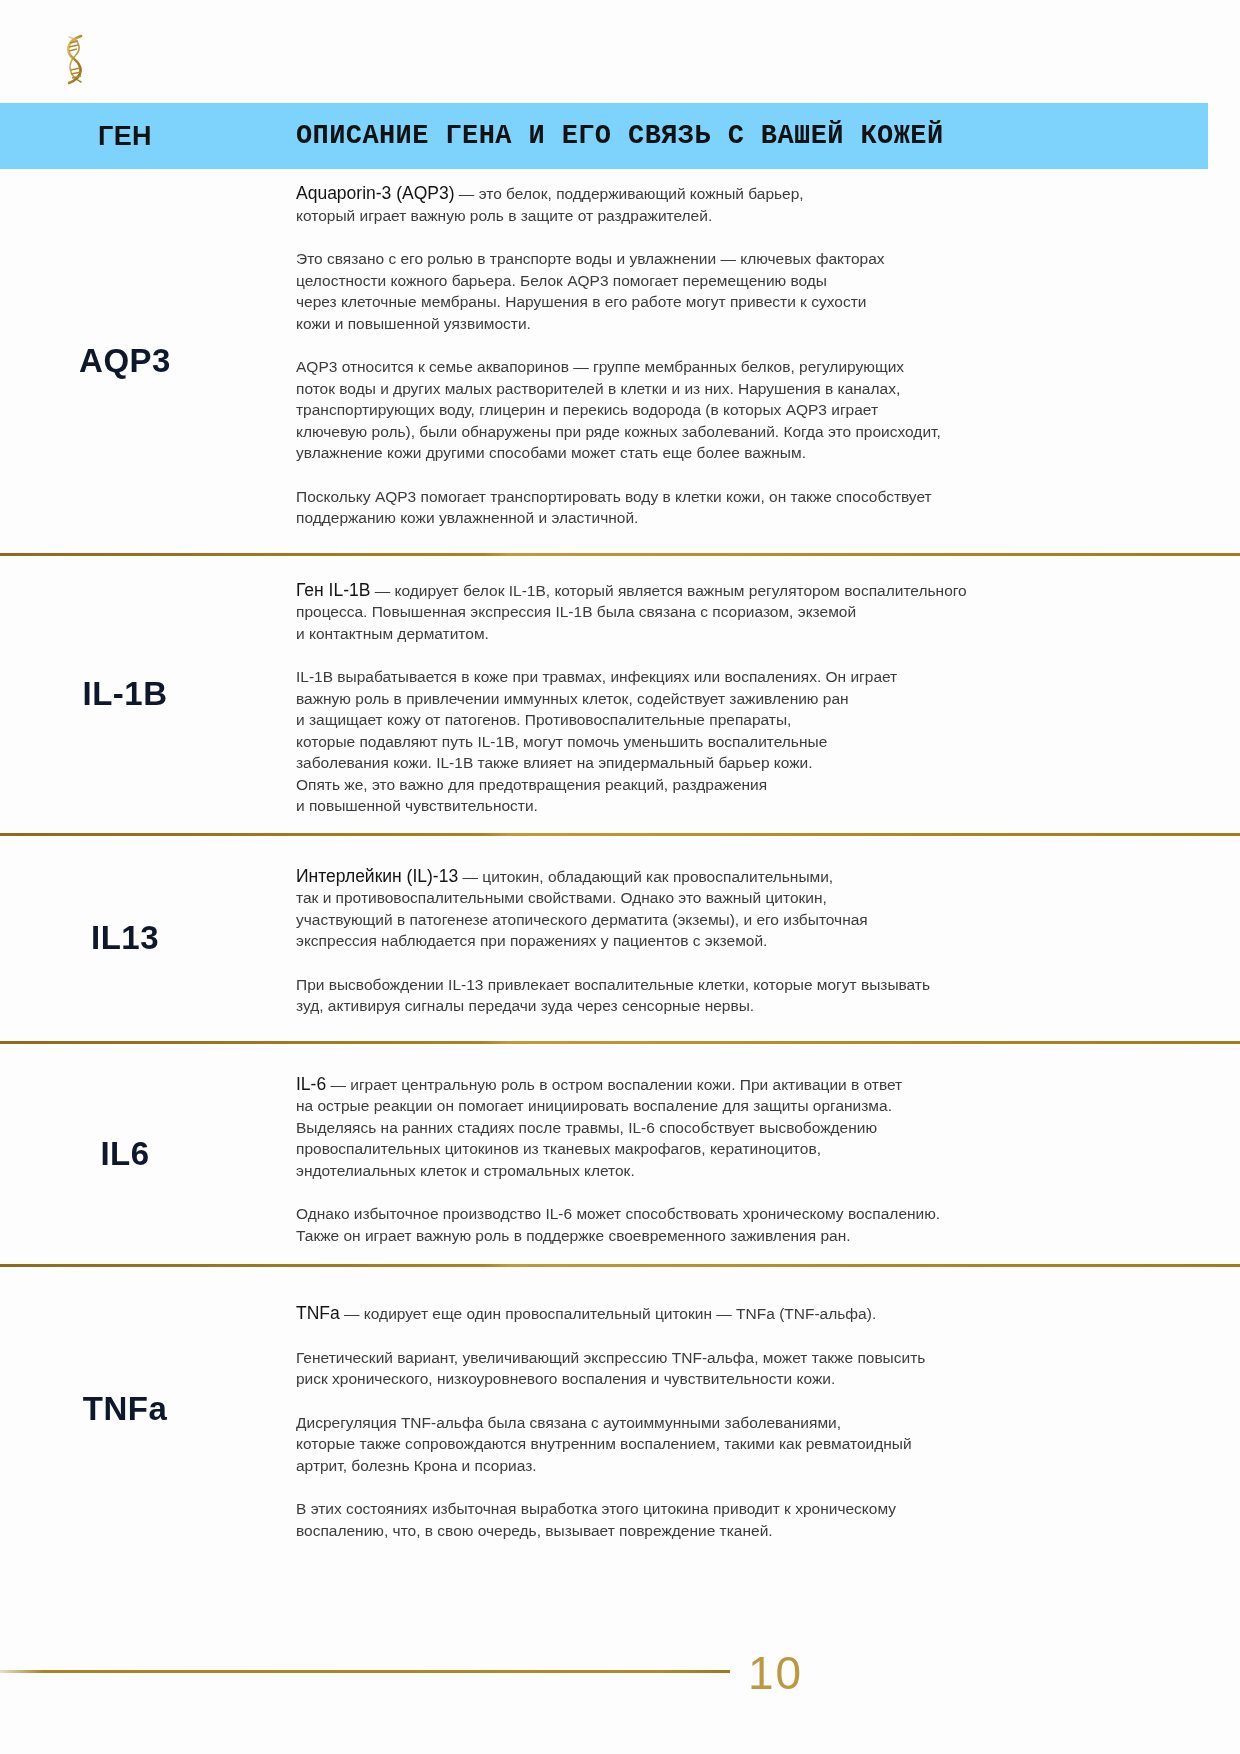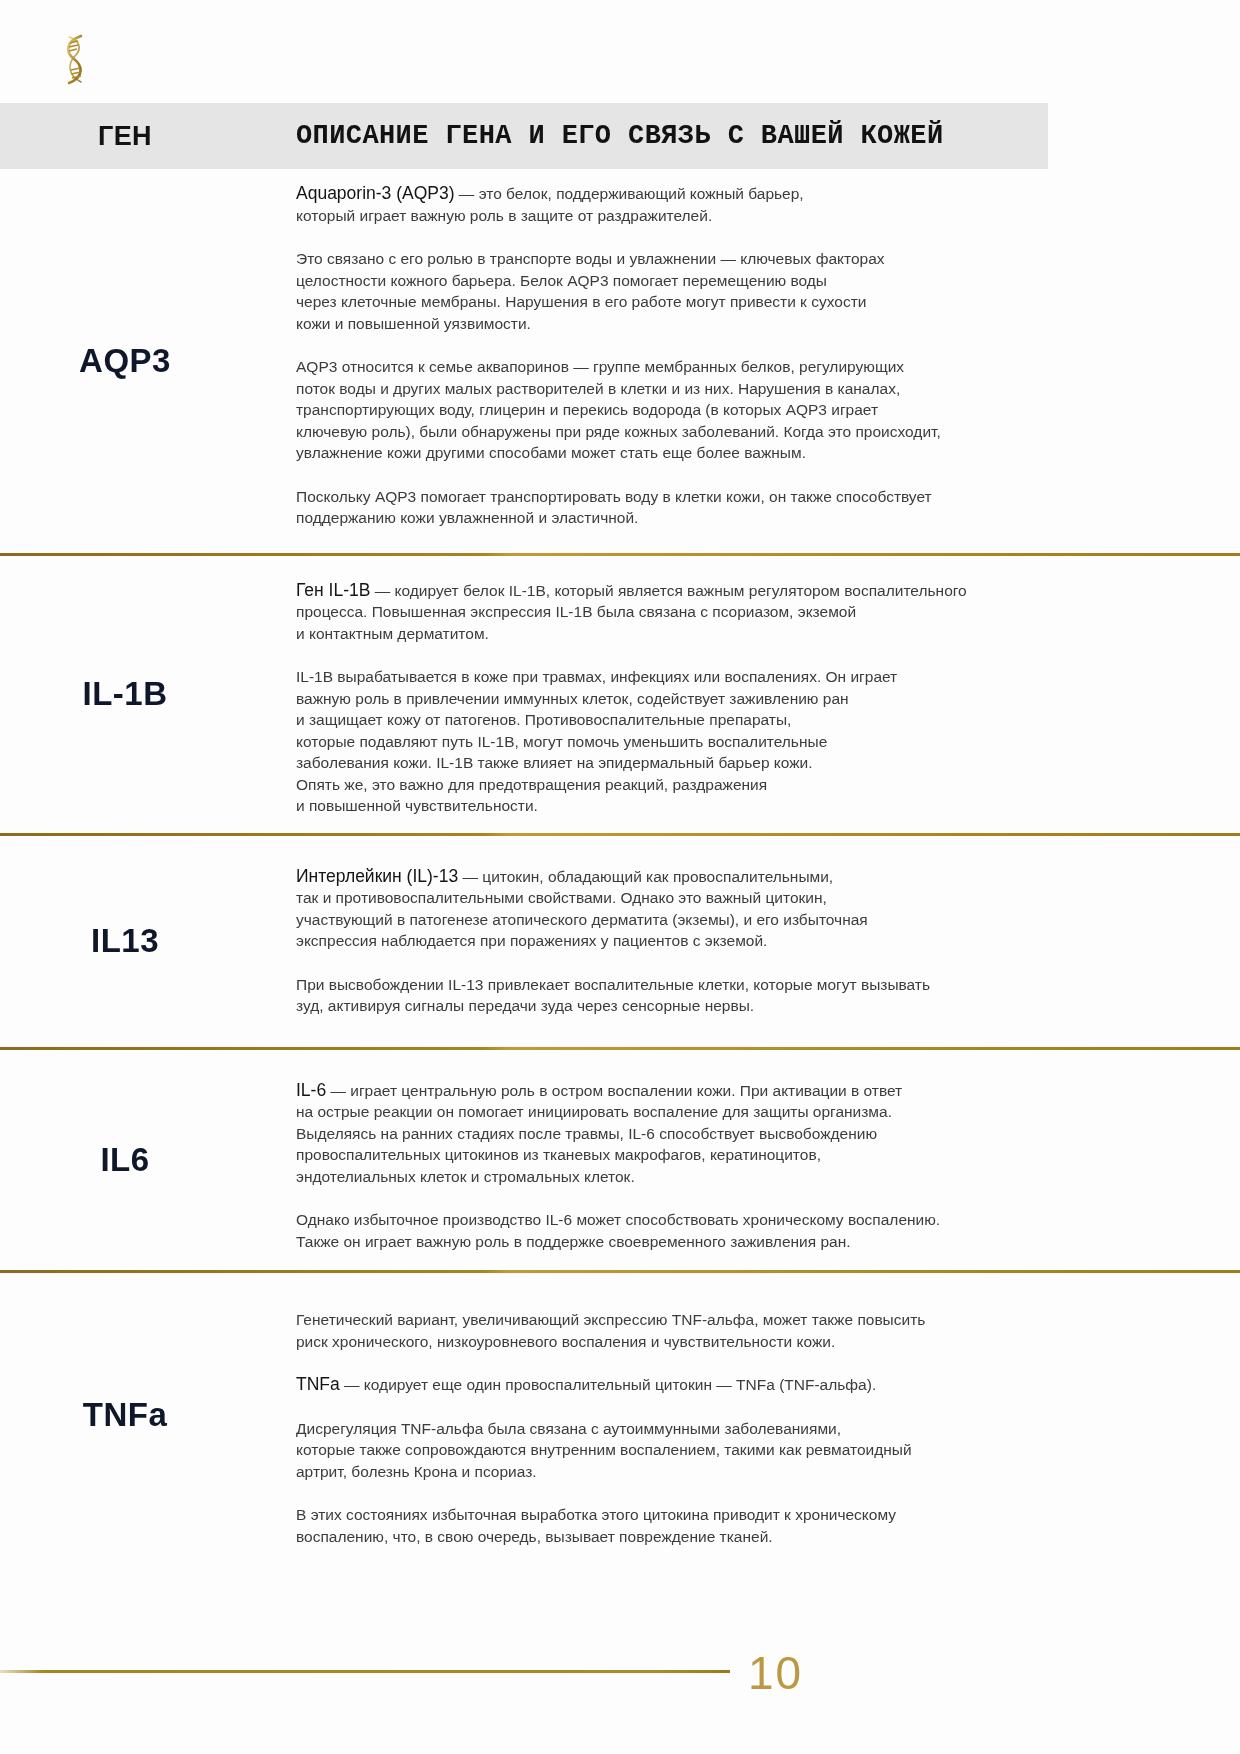--- a/index.html
+++ b/index.html
@@ -7,22 +7,22 @@
     position:relative;
     width:1240px;height:1754px;
     background:#fdfdfe;
     font-family:"Liberation Sans",sans-serif;
     overflow:hidden;
   }
   
   .logo{position:absolute;left:56px;top:33px;width:38px;height:54px;}
   
   .band{
-    position:absolute;left:0;top:103px;width:1048px;height:66px;
-    background:#e5e5e5;display:flex;align-items:center;
+    position:absolute;left:0;top:103px;width:1208px;height:66px;
+    background:#7dd3fc;display:flex;align-items:center;
   }
   .band .gene-col{
     width:250px;text-align:center;
     font-size:27px;font-weight:700;color:#121212;letter-spacing:.4px;
   }
   .band .desc-col{
     padding-left:46px;
     font-size:27px;font-weight:700;color:#121212;letter-spacing:.4px;font-family:Liberation Mono, monospace;
   }
   
@@ -39,21 +39,21 @@
   .para{
     margin:0 0 22px 0;
     font-size:15.5px;line-height:21.5px;color:#3c3c3c;
     white-space:pre-line;
   }
   .para:last-child{margin-bottom:0;}
   .lead{font-weight:400;font-size:17.5px;color:#141414;}
   
   .s1 .desc-cell{padding-top:14px;padding-bottom:24px;}
   .s2 .desc-cell{padding-top:24px;padding-bottom:16px;}
-  .s3 .desc-cell{padding-top:30px;padding-bottom:30px;}
+  .s3 .desc-cell{padding-top:30px;padding-bottom:24px;}
   .s4 .desc-cell{padding-top:30px;padding-bottom:18px;}
   .s5 .desc-cell{padding-top:36px;padding-bottom:10px;}
   .divider{
     width:1240px;height:3px;
     background:linear-gradient(to right,#8e6a1d,#a98420 39%,#c29b36 41%,#ab851f 78%,#a07c1d);
   }
   
   .footer-line{
     position:absolute;left:0;top:1670px;width:730px;height:3px;
     background:linear-gradient(to right,rgba(168,131,30,.25),#a8831e 6%,#b08a28 90%,#9c791c);
@@ -166,23 +166,23 @@
 Также он играет важную роль в поддержке своевременного заживления ран.</p>
       </div>
     </section>
     <div class="divider"></div>
 
     <section class="row s5">
       <div class="gene-cell">
         <div class="gene-label">TNFa</div>
       </div>
       <div class="desc-cell">
+        <p class="para"><span class="lead">TNFa</span><span> — кодирует еще один провоспалительный цитокин — TNFa (TNF-альфа).</span></p>
         <p class="para">Генетический вариант, увеличивающий экспрессию TNF-альфа, может также повысить
 риск хронического, низкоуровневого воспаления и чувствительности кожи.</p>
-        <p class="para"><span class="lead">TNFa</span><span> — кодирует еще один провоспалительный цитокин — TNFa (TNF-альфа).</span></p>
         <p class="para">Дисрегуляция TNF-альфа была связана с аутоиммунными заболеваниями,
 которые также сопровождаются внутренним воспалением, такими как ревматоидный
 артрит, болезнь Крона и псориаз.</p>
         <p class="para">В этих состояниях избыточная выработка этого цитокина приводит к хроническому
 воспалению, что, в свою очередь, вызывает повреждение тканей.</p>
       </div>
     </section>
 
   </div>
 

